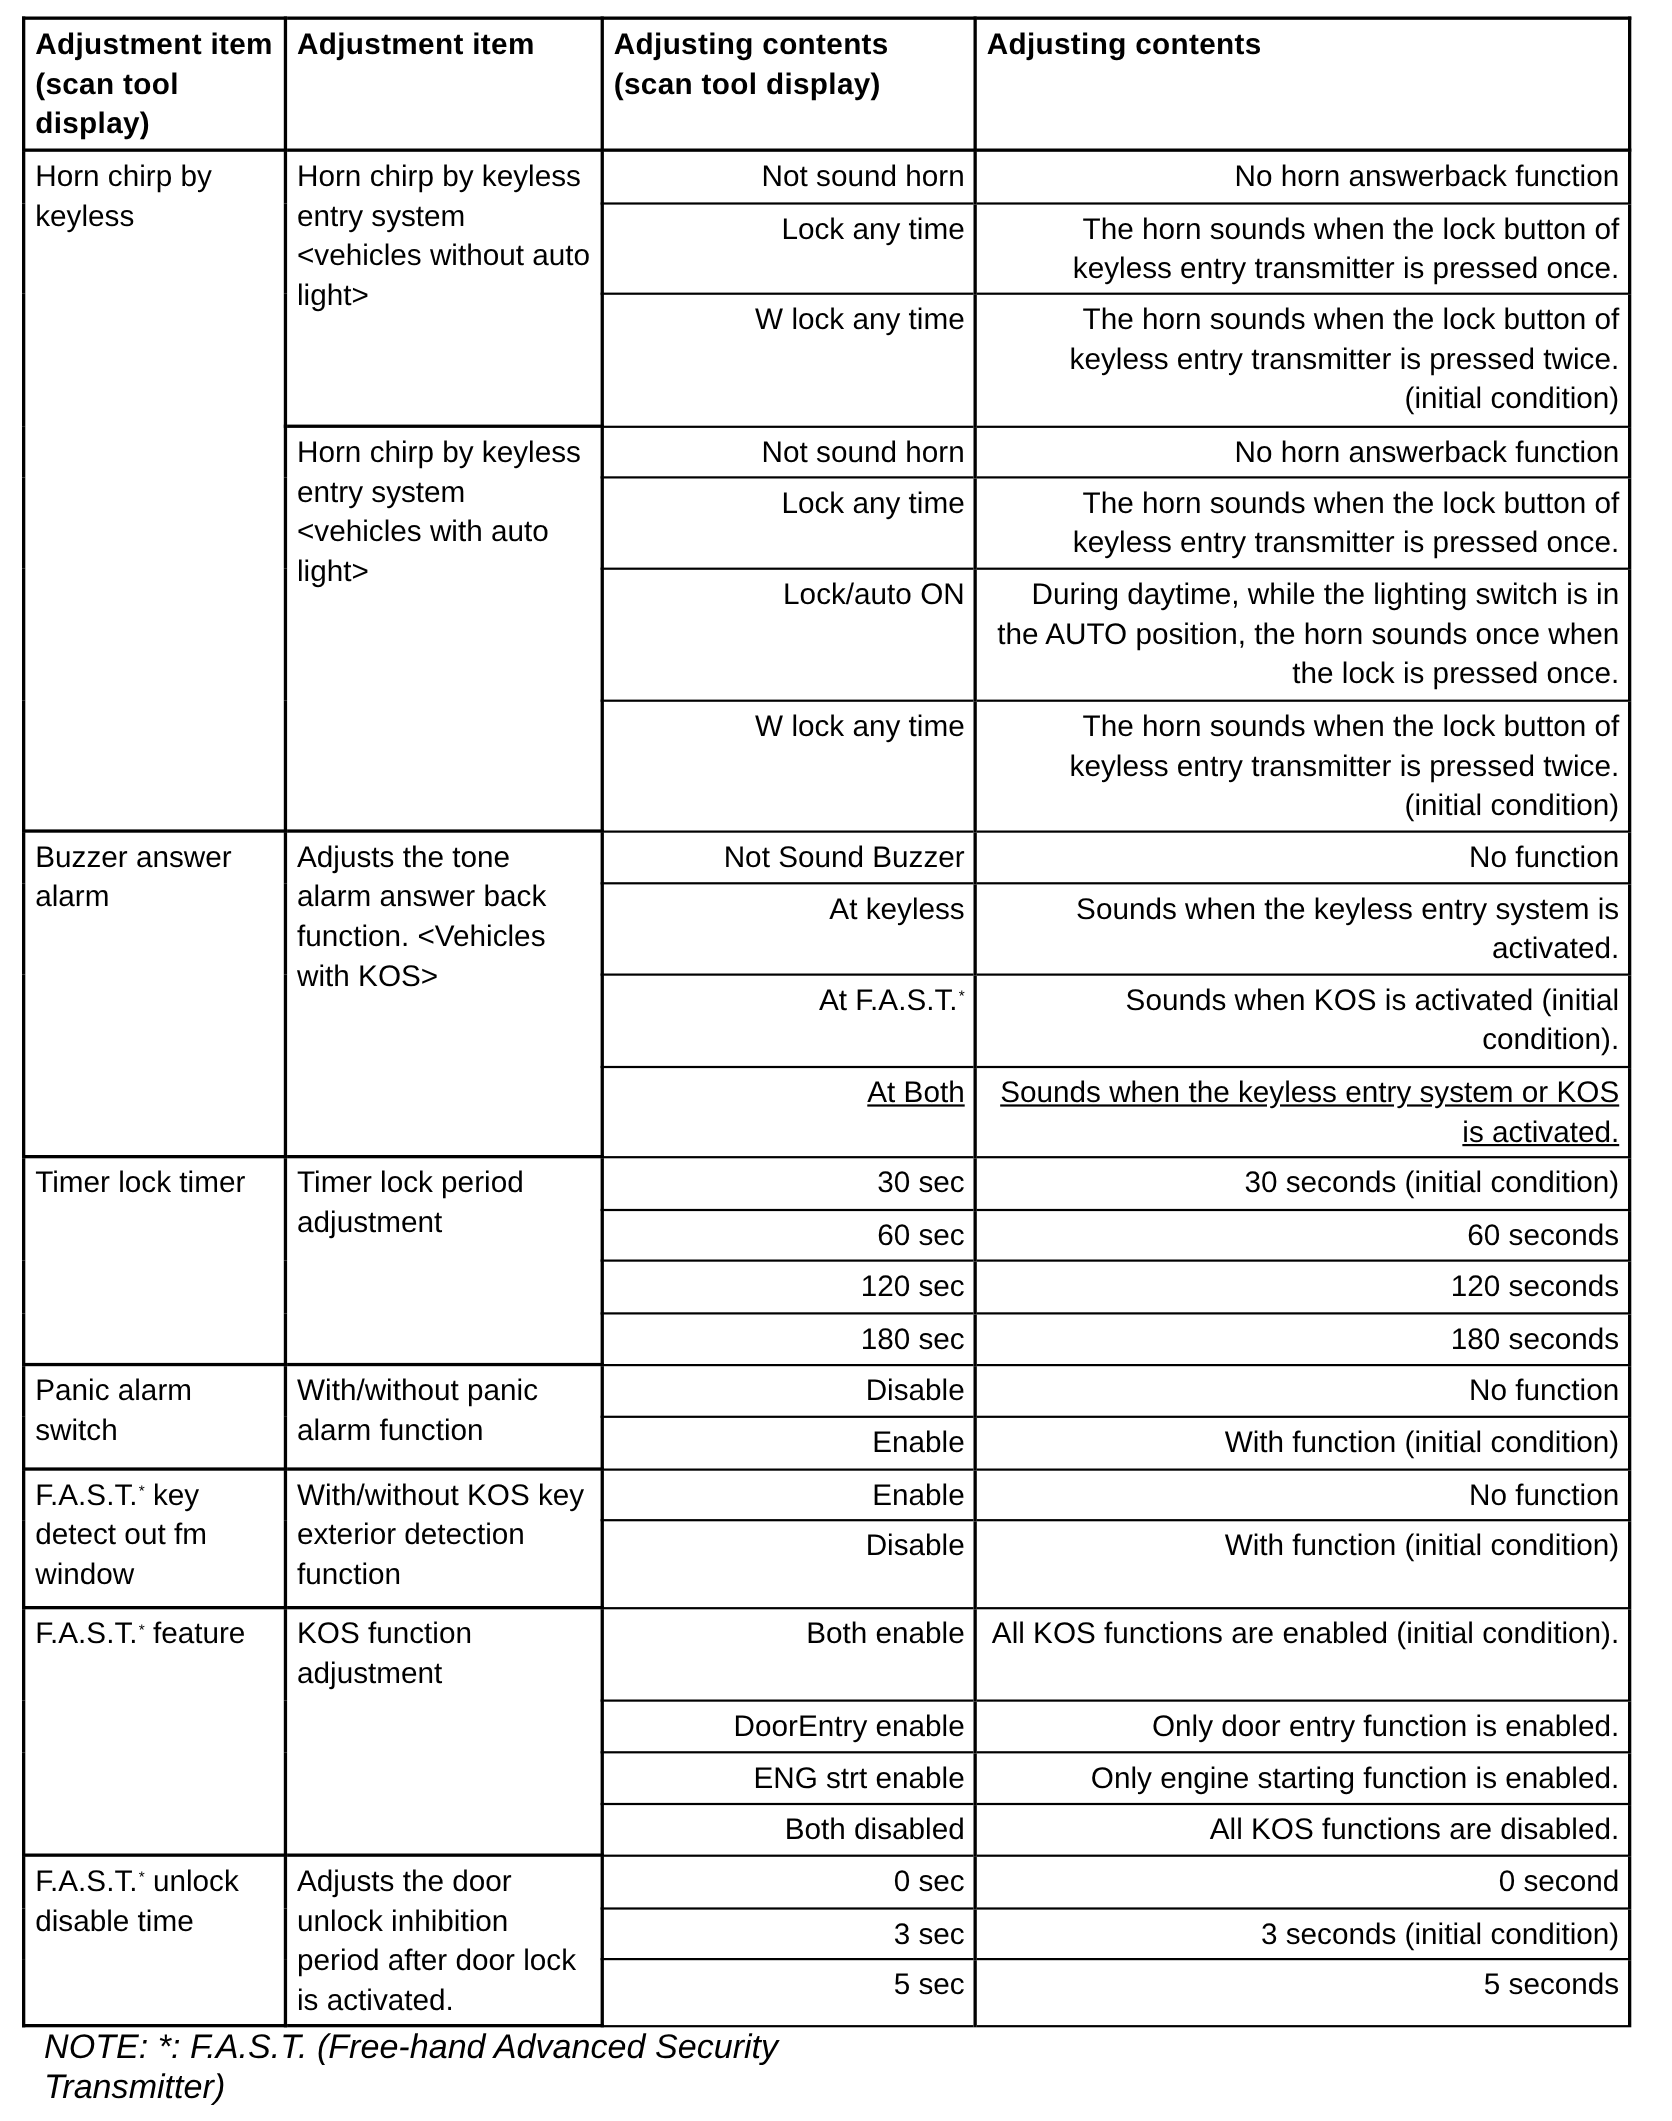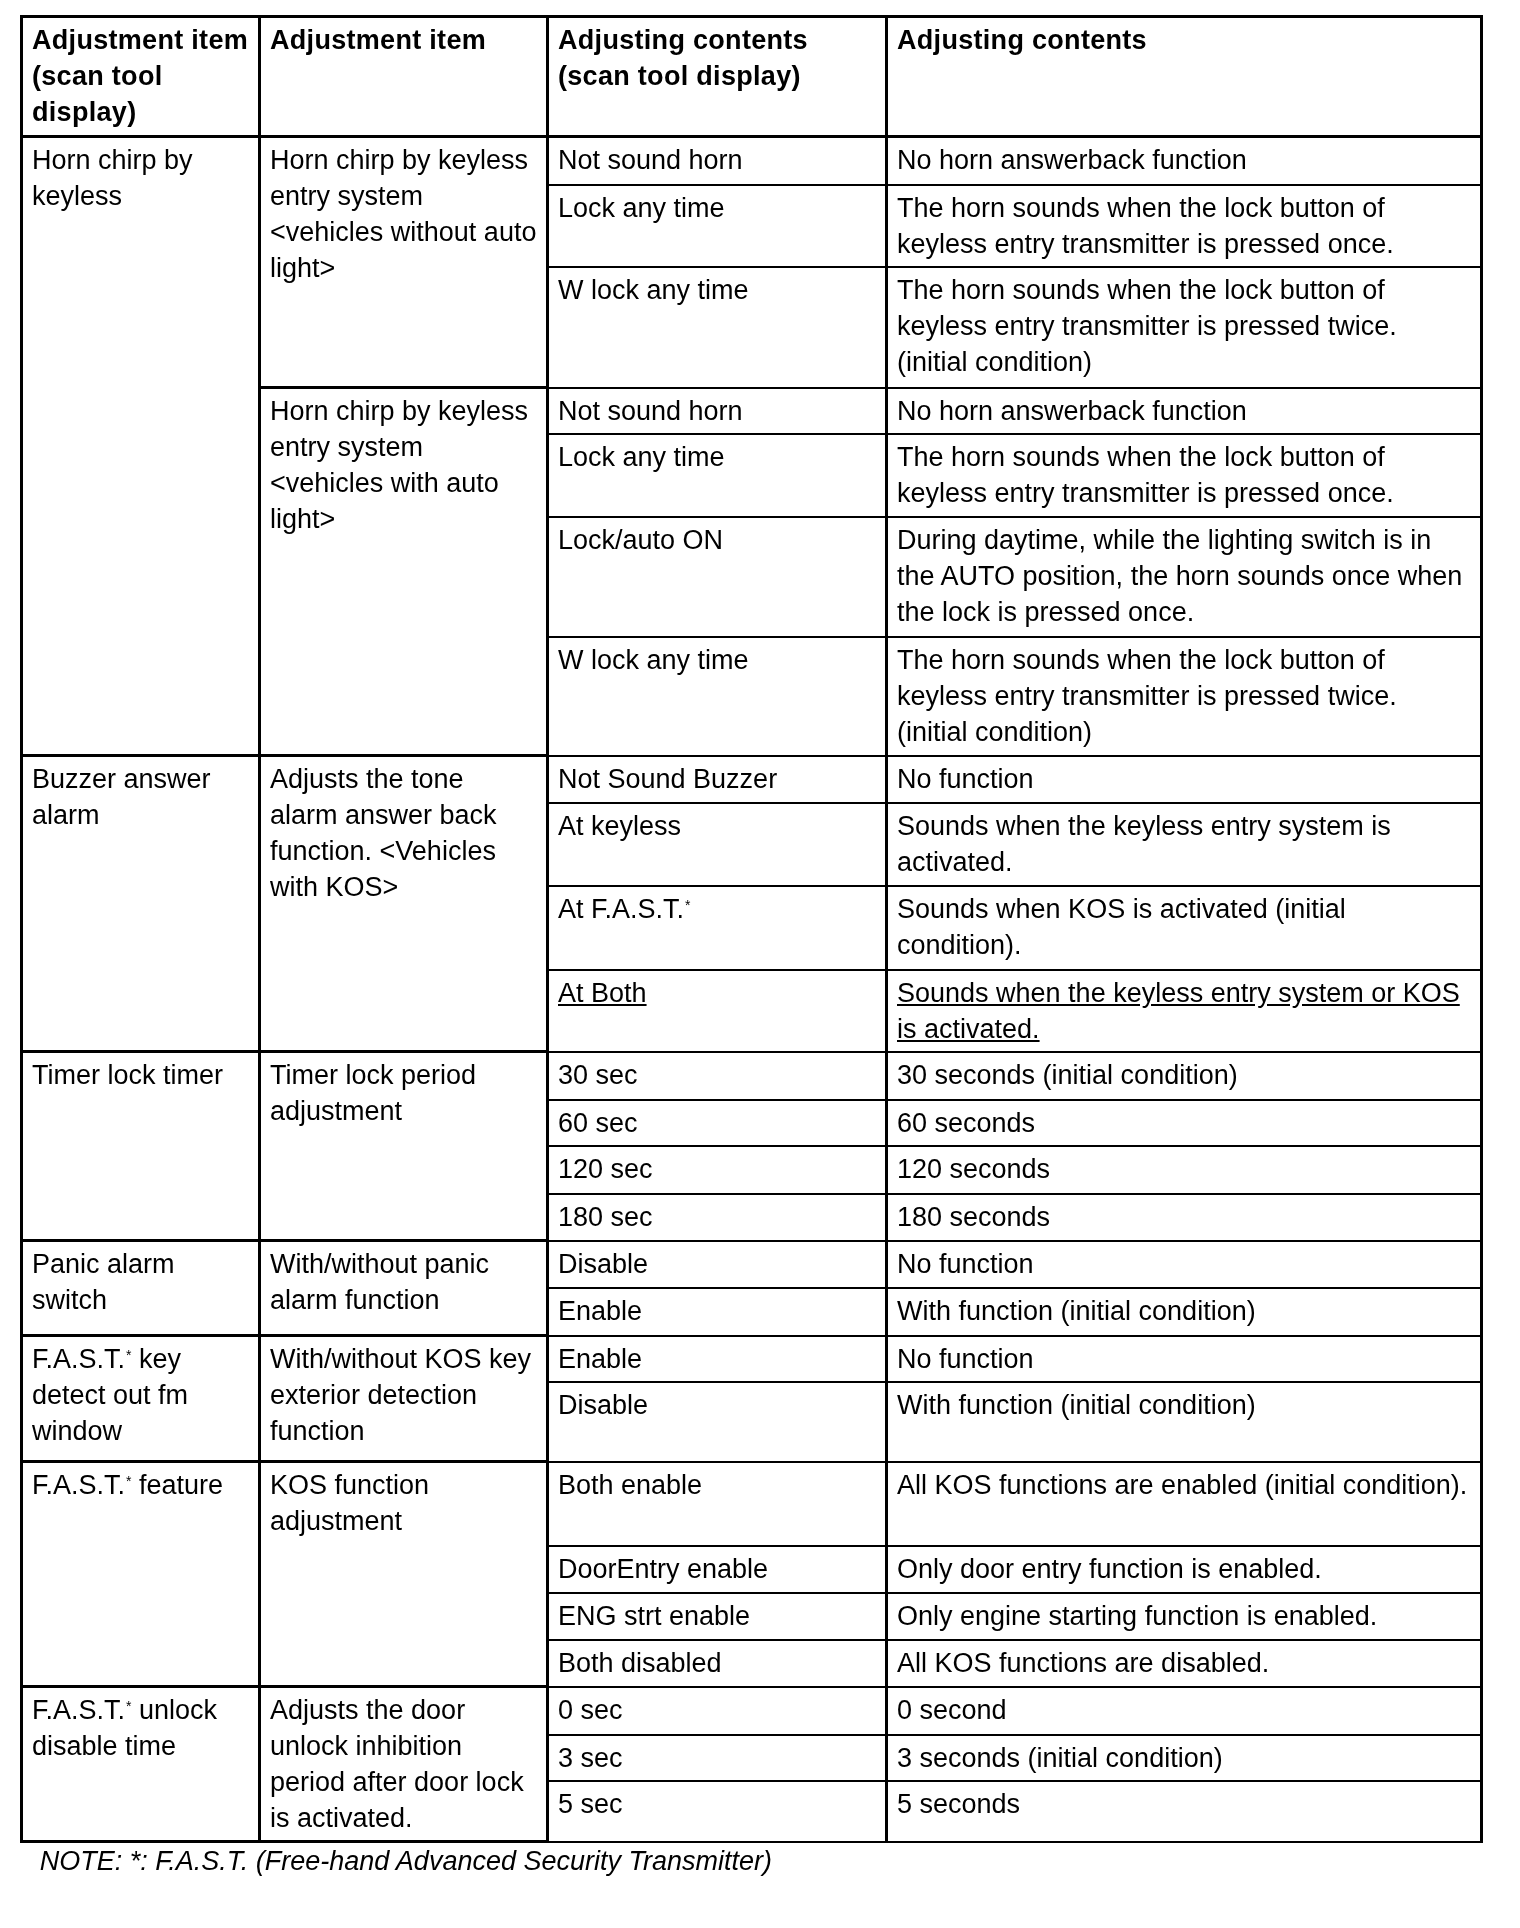--- a/index.html
+++ b/index.html
@@ -9,25 +9,25 @@
               width: 1460px; table-layout: fixed; }
   table.adj col.c1 { width: 238px; }
   table.adj col.c2 { width: 288px; }
   table.adj col.c3 { width: 339px; }
   table.adj col.c4 { width: 595px; }
   table.adj td, table.adj th {
     border: 3px solid #000; vertical-align: top; text-align: left;
     padding: 4px 8px 0 9px; font-size: 27px; line-height: 36px;
     overflow: hidden; box-sizing: border-box;
   }
-  table.adj td.opt, table.adj td.desc { border-top-width: 2px; border-bottom-width: 2px; }
+  table.adj td.opt, table.adj td.desc { border-top-width: 2px; border-bottom-width: 2px; text-align: right; }
   table.adj th { font-weight: bold; letter-spacing: 0.3px; height: 120px; margin-top: 48px; }
   sup.ast { font-size: 14px; vertical-align: top; position: relative; top: -4px; margin-left: 1px; }
-  .note { position: absolute; left: 12px; top: 1843px; width: 760px;
-          font-size: 27px; line-height: 36px; font-style: italic; text-align: right; }
+  .note { position: absolute; left: 40px; top: 1843px; width: 760px;
+          font-size: 31px; line-height: 36px; font-style: italic; }
 </style>
 </head>
 <body>
 
 <table class="adj">
   <colgroup>
       <col class="c1">
       <col class="c2">
       <col class="c3">
       <col class="c4">

